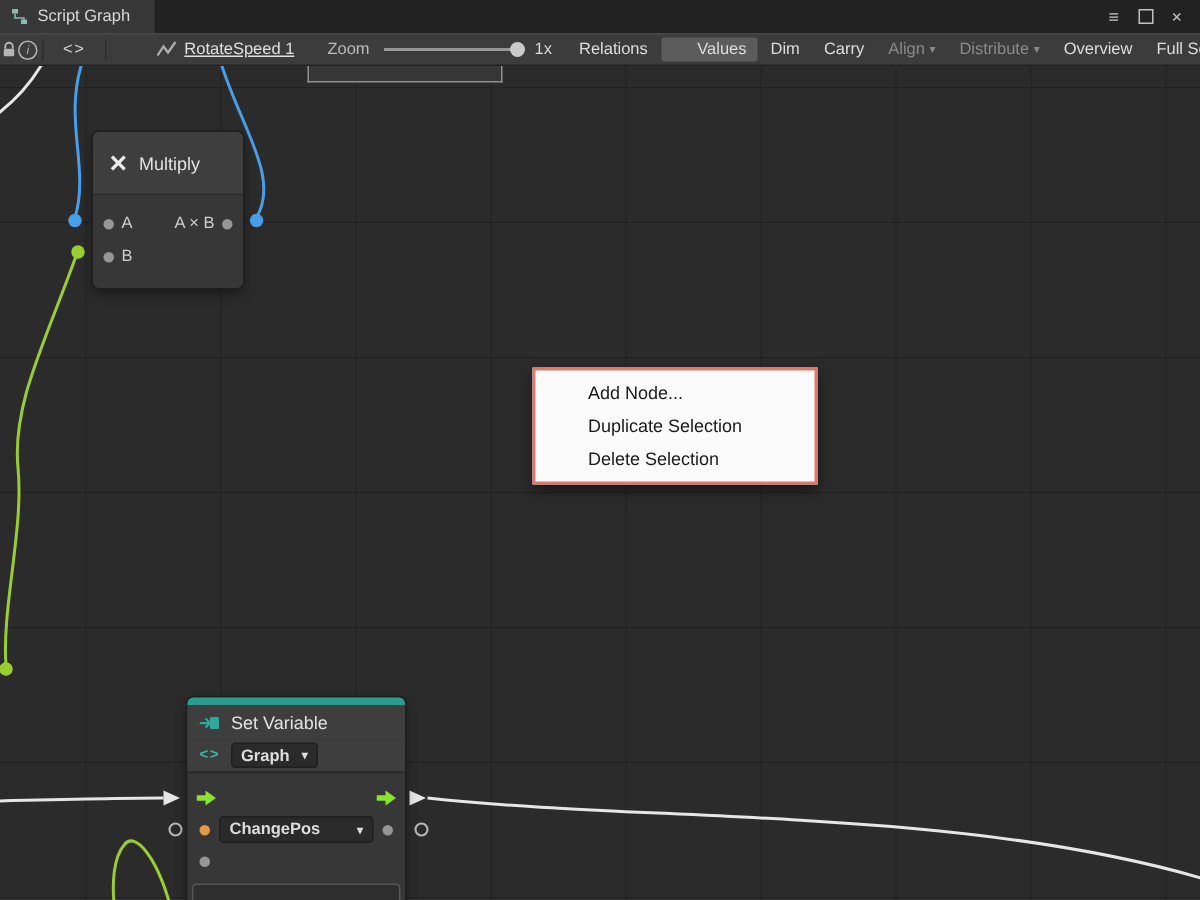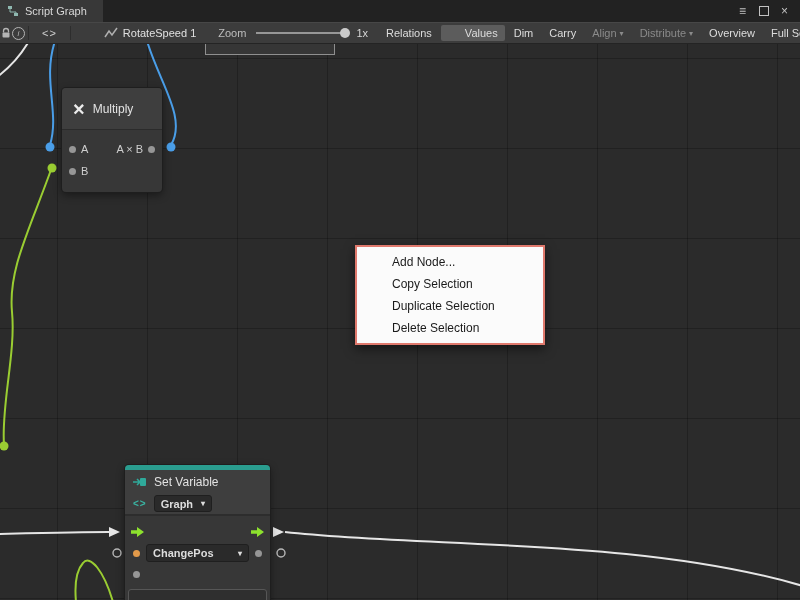--- a/index.html
+++ b/index.html
@@ -19,21 +19,21 @@
   .toolbar{position:absolute;top:22px;left:0;width:800px;height:22px;background:#3c3c3c;
     border-top:1px solid #474747;border-bottom:1px solid #242424;box-sizing:border-box;
     display:flex;align-items:center;font-size:11px;color:#dddddd;overflow:hidden;white-space:nowrap;z-index:20;}
   .ticon{width:24px;display:flex;justify-content:center;align-items:center;cursor:pointer;}
   .tsep{width:1px;height:14px;background:#2d2d2d;margin:0 3px;flex:none;}
   .tbtn{flex:none;padding:2px 7px;margin:0 1px;border:none;border-radius:2px;background:transparent;
     color:#dddddd;font-size:11px;font-family:inherit;cursor:pointer;}
   .tbtn.active{background:#5c5c5c;padding-left:24px;}
   .tbtn.disabled{color:#8a8a8a;}
   .caret{display:inline-block;margin-left:3px;font-size:8px;vertical-align:1px;}
-  .crumb{display:flex;align-items:flex-start;gap:5px;margin:0 4px 0 30px;color:#e0e0e0;}
+  .crumb{display:flex;align-items:flex-start;gap:5px;margin:0 4px 0 30px;color:#e0e0e0;text-decoration:underline;}
   .zoomlbl{color:#bdbdbd;margin:0 6px 0 18px;}
   .slider{position:relative;width:92px;height:14px;margin:0 4px;cursor:pointer;flex:none;}
   .slider-track{position:absolute;top:6px;left:0;right:0;height:2px;background:#979797;}
   .slider-knob{position:absolute;top:2px;right:-2px;width:10px;height:10px;border-radius:50%;background:#cacaca;}
   .zoomval{margin:0 10px 0 4px;color:#d8d8d8;}
   .info-circle{display:inline-block;width:11px;height:11px;border:1px solid #b5b5b5;border-radius:50%;
     font-size:8px;line-height:11px;text-align:center;color:#b5b5b5;font-style:italic;}
   .code-btn{letter-spacing:1px;color:#cfcfcf;padding:2px 10px;}
 
   
@@ -227,19 +227,18 @@
         <span class="pdot"></span>
       </div>
       <div class="r3">
         <span class="pdot"></span>
       </div>
       <div class="sv-footer"></div>
     </div>
 
     <div class="ctx-menu" style="border-color: rgb(224, 121, 109);">
       <div class="ctx-item">Add Node...</div>
-      <div class="ctx-item">Copy Selection</div>
       <div class="ctx-item">Duplicate Selection</div>
       <div class="ctx-item">Delete Selection</div>
     </div>
 
   </div>
 </div>
 
 </body></html>

